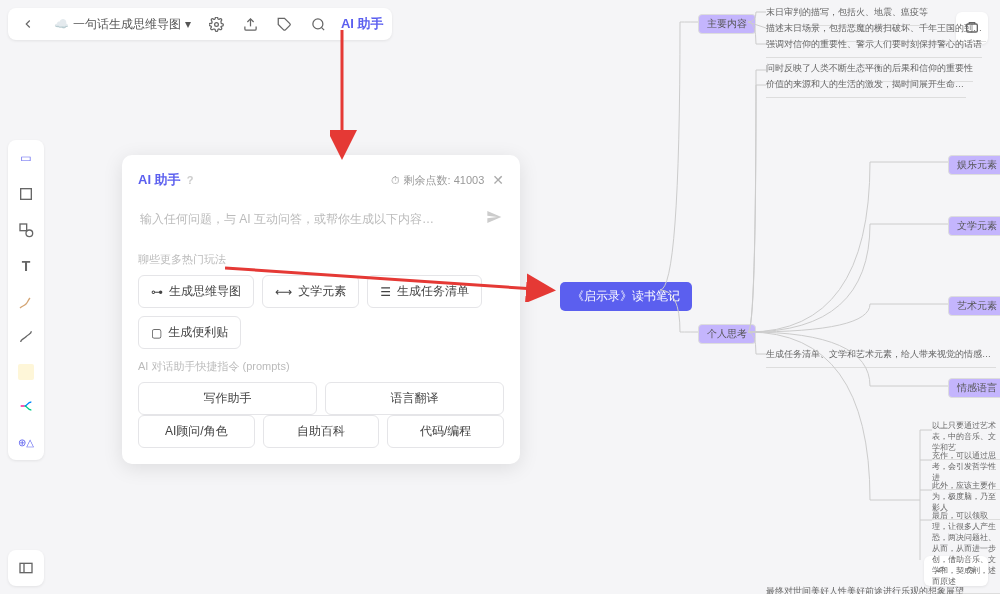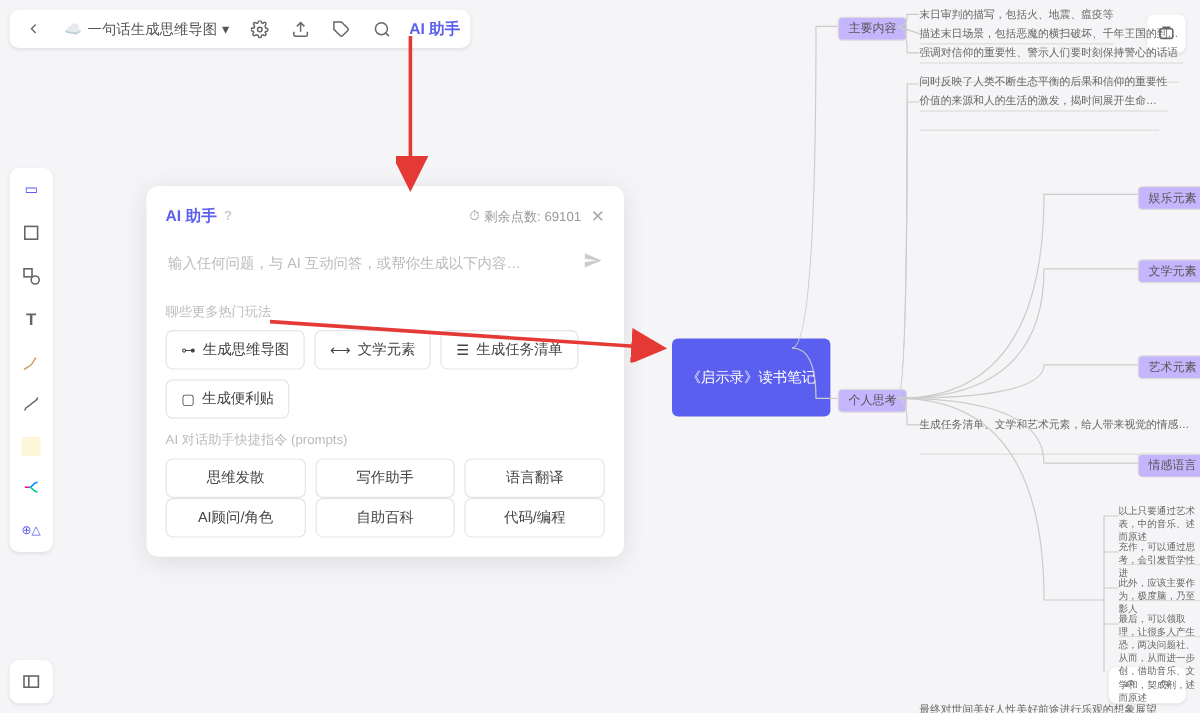--- a/index.html
+++ b/index.html
@@ -21,23 +21,23 @@
 .ai-panel .hdr .close{color:#aaa;cursor:pointer;font-size:14px;margin-left:8px}
 .ai-panel .inp{display:flex;align-items:center;padding:6px 2px 14px;border-bottom:0}
 .ai-panel .inp input{border:none;flex:1;font-size:12px;color:#3b82f6;outline:none}
 .ai-panel .inp input::placeholder{color:#bbb}
 .ai-panel .inp .send{color:#ccc;cursor:pointer}
 .ai-panel .sec-label{color:#bbb;font-size:11px;margin:10px 0 8px}
 .ai-panel .chips{display:flex;flex-wrap:wrap;gap:8px}
 .ai-panel .chip{border:1px solid #e5e5e8;border-radius:6px;padding:7px 12px;font-size:12px;color:#444;cursor:pointer;display:flex;align-items:center;gap:6px;background:#fff}
 .ai-panel .chip.wide{flex:1;min-width:110px;justify-content:center}
 .arrow{position:absolute;pointer-events:none}
-.root-node{position:absolute;left:560px;top:282px;background:#5b5fef;color:#fff;font-size:12px;padding:24px 12px;border-radius:5px;white-space:nowrap}
+.root-node{position:absolute;left:560px;top:282px;background:#5b5fef;color:#fff;font-size:12px;padding:6px 12px;border-radius:5px;white-space:nowrap}
 .node{position:absolute;border:1px solid #ddd;border-radius:4px;padding:2px 8px;font-size:10px;color:#555;background:#c4b5fd;white-space:nowrap}
-.leaf{position:absolute;font-size:9px;color:#666;white-space:nowrap;max-width:220px;overflow:hidden;text-overflow:ellipsis;border-bottom:1px solid #ddd;padding-bottom:17px}
+.leaf{position:absolute;font-size:9px;color:#666;white-space:nowrap;max-width:220px;overflow:hidden;text-overflow:ellipsis;border-bottom:1px solid #ddd;padding-bottom:6px}
 .sticky{background:#fef6d8!important;border:none!important}
 </style>
 </head>
 <body>
 
 <div class="topbar">
   <div class="btn">
       <svg width="14" height="14" viewBox="0 0 24 24" fill="none" stroke="currentColor" stroke-width="2">
         <polyline points="15 18 9 12 15 6"></polyline>
       </svg>
@@ -130,21 +130,21 @@
 
 <div class="ai-panel">
   <div class="hdr">
     <div class="t">
         <span>AI 助手</span>
         <span style="color:#ccc;font-size:11px">?</span>
       </div>
     <div style="display:flex;align-items:center">
       <div class="pts">
           <span>⏱</span>
-          <span>剩余点数: 69101</span>
+          <span>剩余点数: 41003</span>
         </div>
       <div class="close">✕</div>
     </div>
   </div>
   <div class="inp">
     <input placeholder="输入任何问题，与 AI 互动问答，或帮你生成以下内容…" style="">
     <div class="send"><svg width="16" height="16" viewBox="0 0 24 24" fill="currentColor">
           <path d="M2 21l21-9L2 3v7l15 2-15 2v7z"></path>
         </svg></div>
   </div>
@@ -164,21 +164,20 @@
       </div>
   </div>
   <div class="chips" style="margin-top:8px">
     <div class="chip">
         <span>▢</span>
         <span>生成便利贴</span>
       </div>
   </div>
   <div class="sec-label">AI 对话助手快捷指令 (prompts)</div>
   <div class="chips">
-    <div class="chip wide">思维发散</div>
     <div class="chip wide">写作助手</div>
     <div class="chip wide">语言翻译</div>
   </div>
   <div class="chips" style="margin-top:0">
     <div class="chip wide">AI顾问/角色</div>
     <div class="chip wide">自助百科</div>
     <div class="chip wide">代码/编程</div>
   </div>
 </div>
 
@@ -211,21 +210,21 @@
 <div class="leaf" style="left:766px;top:62px">问时反映了人类不断生态平衡的后果和信仰的重要性</div>
 <div class="leaf" style="left:766px;top:78px;max-width:200px">价值的来源和人的生活的激发，揭时间展开生命价值能较到哲理是对读者极</div>
 
 <div class="node" style="left:948px;top:155px">娱乐元素</div>
 <div class="node" style="left:948px;top:216px">文学元素</div>
 <div class="node" style="left:948px;top:296px">艺术元素</div>
 <div class="node" style="left:948px;top:378px">情感语言</div>
 
 <div class="leaf" style="left:766px;top:348px;max-width:230px">生成任务清单、文学和艺术元素，给人带来视觉的情感体验</div>
 
-<div class="leaf" style="left:932px;top:420px;max-width:70px;white-space:normal;font-size:8px">以上只要通过艺术表，中的音乐、述而原述</div>
+<div class="leaf" style="left:932px;top:420px;max-width:70px;white-space:normal;font-size:8px">以上只要通过艺术表，中的音乐、文学和艺</div>
 <div class="leaf" style="left:932px;top:450px;max-width:70px;white-space:normal;font-size:8px">充作，可以通过思考，会引发哲学性进</div>
 <div class="leaf" style="left:932px;top:480px;max-width:70px;white-space:normal;font-size:8px">此外，应该主要作为，极度脑，乃至影人</div>
 <div class="leaf" style="left:932px;top:510px;max-width:70px;white-space:normal;font-size:8px">最后，可以领取理，让很多人产生恐，两决问题社、从而，从而进一步创，借助音乐、文学和，契成剂，述而原述</div>
 
 <div class="leaf" style="left:766px;top:585px;max-width:230px">最终对世间美好人性美好前途进行乐观的想象展望</div>
 
 <svg style="position:absolute;left:0;top:0;width:1000px;height:594px;pointer-events:none">
   <g stroke="#ccc" stroke-width="1" fill="none">
     <path d="M660 290 Q680 290 680 22 Q680 22 698 22"></path>
     <path d="M660 290 Q680 290 680 332 Q680 332 698 332"></path>

